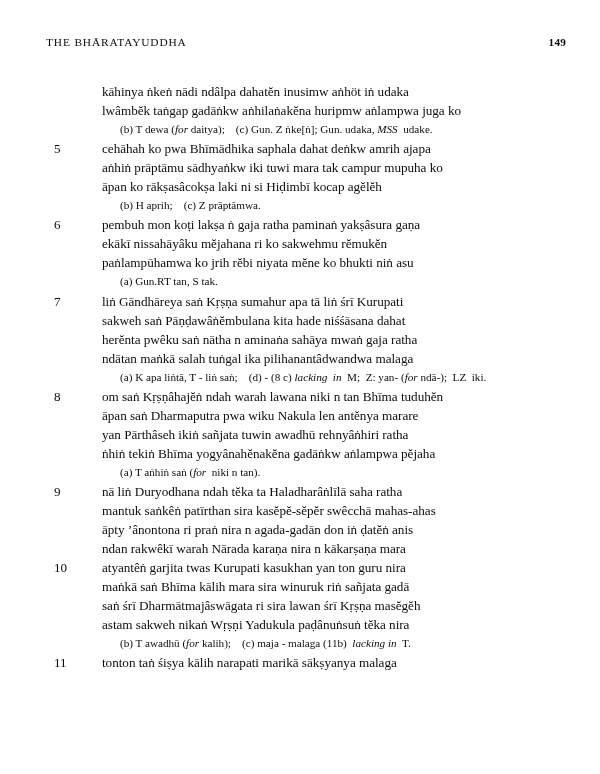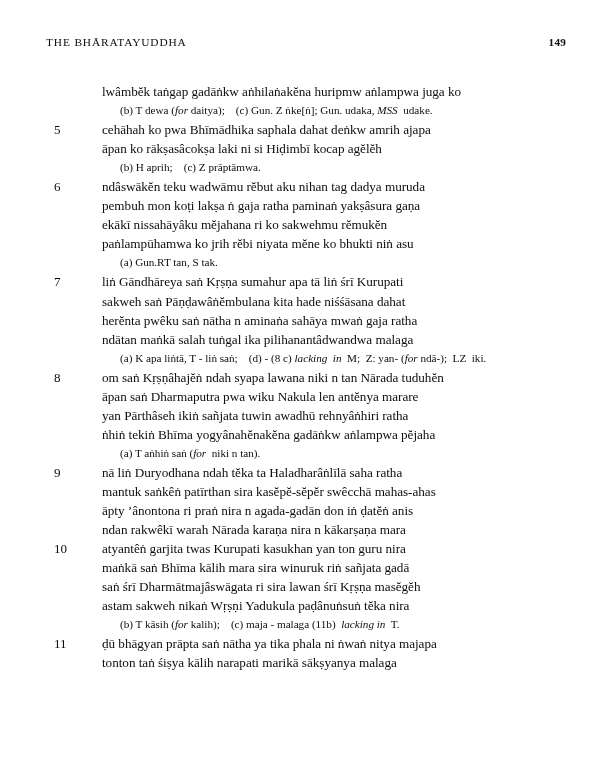--- a/index.html
+++ b/index.html
@@ -90,68 +90,68 @@
 <div class="page">
 
   <div class="runhead">
     <span class="runhead-title">THE BHĀRATAYUDDHA</span>
     <span class="runhead-folio">149</span>
   </div>
 
   <div class="body" id="body-root">
       <div class="stanza">
         <span class="stanza-number"></span>
+        <div class="verse-line">kāhinya ṅkeṅ nādi ndâlpa dahatĕn inusimw aṅhöt iṅ udaka</div>
         <div class="verse-line">lwâmbĕk taṅgap gadāṅkw aṅhilaṅakĕna huripmw aṅlampwa juga ko</div>
       </div>
       <div class="apparatus"><span class="ind"></span><span>(b) T dewa (</span><i>for</i><span> daitya);    (c) Gun. Z ṅke[ṅ]; Gun. udaka, </span><i>MSS</i><span>  udake.</span></div>
       <div class="stanza">
         <span class="stanza-number">5</span>
         <div class="verse-line">cehāhah ko pwa Bhīmādhika saphala dahat deṅkw amrih ajapa</div>
+        <div class="verse-line">aṅhiṅ prāptāmu sādhyaṅkw iki tuwi mara tak campur mupuha ko</div>
         <div class="verse-line">āpan ko rākṣasâcokṣa laki ni si Hiḍimbī kocap agĕlĕh</div>
       </div>
       <div class="apparatus"><span class="ind"></span><span>(b) H aprih;    (c) Z prāptāmwa.</span></div>
       <div class="stanza">
         <span class="stanza-number">6</span>
-        <div class="verse-line">ndâswākĕn teku wadwāmu rĕbut aku nihan tag dadya muruda</div>
         <div class="verse-line">pembuh mon koṭi lakṣa ṅ gaja ratha paminaṅ yakṣâsura gaṇa</div>
         <div class="verse-line">ekākī nissahāyâku mĕjahana ri ko sakwehmu rĕmukĕn</div>
         <div class="verse-line">paṅlampūhamwa ko jrih rĕbi niyata mĕne ko bhukti niṅ asu</div>
       </div>
       <div class="apparatus"><span class="ind"></span><span>(a) Gun.RT tan, S tak.</span></div>
       <div class="stanza">
         <span class="stanza-number">7</span>
         <div class="verse-line">liṅ Gāndhāreya saṅ Kṛṣṇa sumahur apa tā liṅ śrī Kurupati</div>
         <div class="verse-line">sakweh saṅ Pāṇḍawâṅĕmbulana kita hade niśśāsana dahat</div>
         <div class="verse-line">herĕnta pwêku saṅ nātha n aminaṅa sahāya mwaṅ gaja ratha</div>
         <div class="verse-line">ndātan maṅkā salah tuṅgal ika pilihanantâdwandwa malaga</div>
       </div>
       <div class="apparatus"><span class="ind"></span><span>(a) K apa liṅtā, T - liṅ saṅ;    (d) - (8 c) </span><i>lacking  in</i><span>  M;  Z: yan- (</span><i>for</i><span> ndā-);  LZ  iki.</span></div>
       <div class="stanza">
         <span class="stanza-number">8</span>
-        <div class="verse-line">om saṅ Kṛṣṇâhajĕṅ ndah syapa lawana niki n tan Nārada tuduhĕn</div>
+        <div class="verse-line">om saṅ Kṛṣṇâhajĕṅ ndah warah lawana niki n tan Bhīma tuduhĕn</div>
         <div class="verse-line">āpan saṅ Dharmaputra pwa wiku Nakula len antĕnya marare</div>
         <div class="verse-line">yan Pārthâseh ikiṅ sañjata tuwin awadhū rehnyâṅhiri ratha</div>
         <div class="verse-line">ṅhiṅ tekiṅ Bhīma yogyânahĕnakĕna gadāṅkw aṅlampwa pĕjaha</div>
       </div>
       <div class="apparatus"><span class="ind"></span><span>(a) T aṅhiṅ saṅ (</span><i>for</i><span>  niki n tan).</span></div>
       <div class="stanza">
         <span class="stanza-number">9</span>
         <div class="verse-line">nā liṅ Duryodhana ndah tĕka ta Haladharâṅlīlā saha ratha</div>
         <div class="verse-line">mantuk saṅkêṅ patīrthan sira kasĕpĕ-sĕpĕr swêcchā mahas-ahas</div>
         <div class="verse-line">āpty ’ânontona ri praṅ nira n agada-gadān don iṅ ḍatĕṅ anis</div>
         <div class="verse-line">ndan rakwêkī warah Nārada karaṇa nira n kākarṣaṇa mara</div>
       </div>
       <div class="stanza">
         <span class="stanza-number">10</span>
         <div class="verse-line">atyantêṅ garjita twas Kurupati kasukhan yan ton guru nira</div>
         <div class="verse-line">maṅkā saṅ Bhīma kālih mara sira winuruk riṅ sañjata gadā</div>
         <div class="verse-line">saṅ śrī Dharmātmajâswāgata ri sira lawan śrī Kṛṣṇa masĕgĕh</div>
         <div class="verse-line">astam sakweh nikaṅ Wṛṣṇi Yadukula paḍânuṅsuṅ tĕka nira</div>
       </div>
-      <div class="apparatus"><span class="ind"></span><span>(b) T kāsih (</span><i>for</i><span> kalih);    (c) maja - malaga (11b)  </span><i>lacking in</i><span>  T.</span></div>
+      <div class="apparatus"><span class="ind"></span><span>(b) T awadhū (</span><i>for</i><span> kalih);    (c) maja - malaga (11b)  </span><i>lacking in</i><span>  T.</span></div>
       <div class="stanza">
         <span class="stanza-number">11</span>
-        <div class="verse-line">ḍū bhāgyan prāpta saṅ nātha ya tika phala ni ṅwaṅ nitya majapa</div>
         <div class="verse-line">tonton taṅ śiṣya kālih narapati marikā sākṣyanya malaga</div>
       </div>
     </div>
 
 </div>
 
 </body></html>

